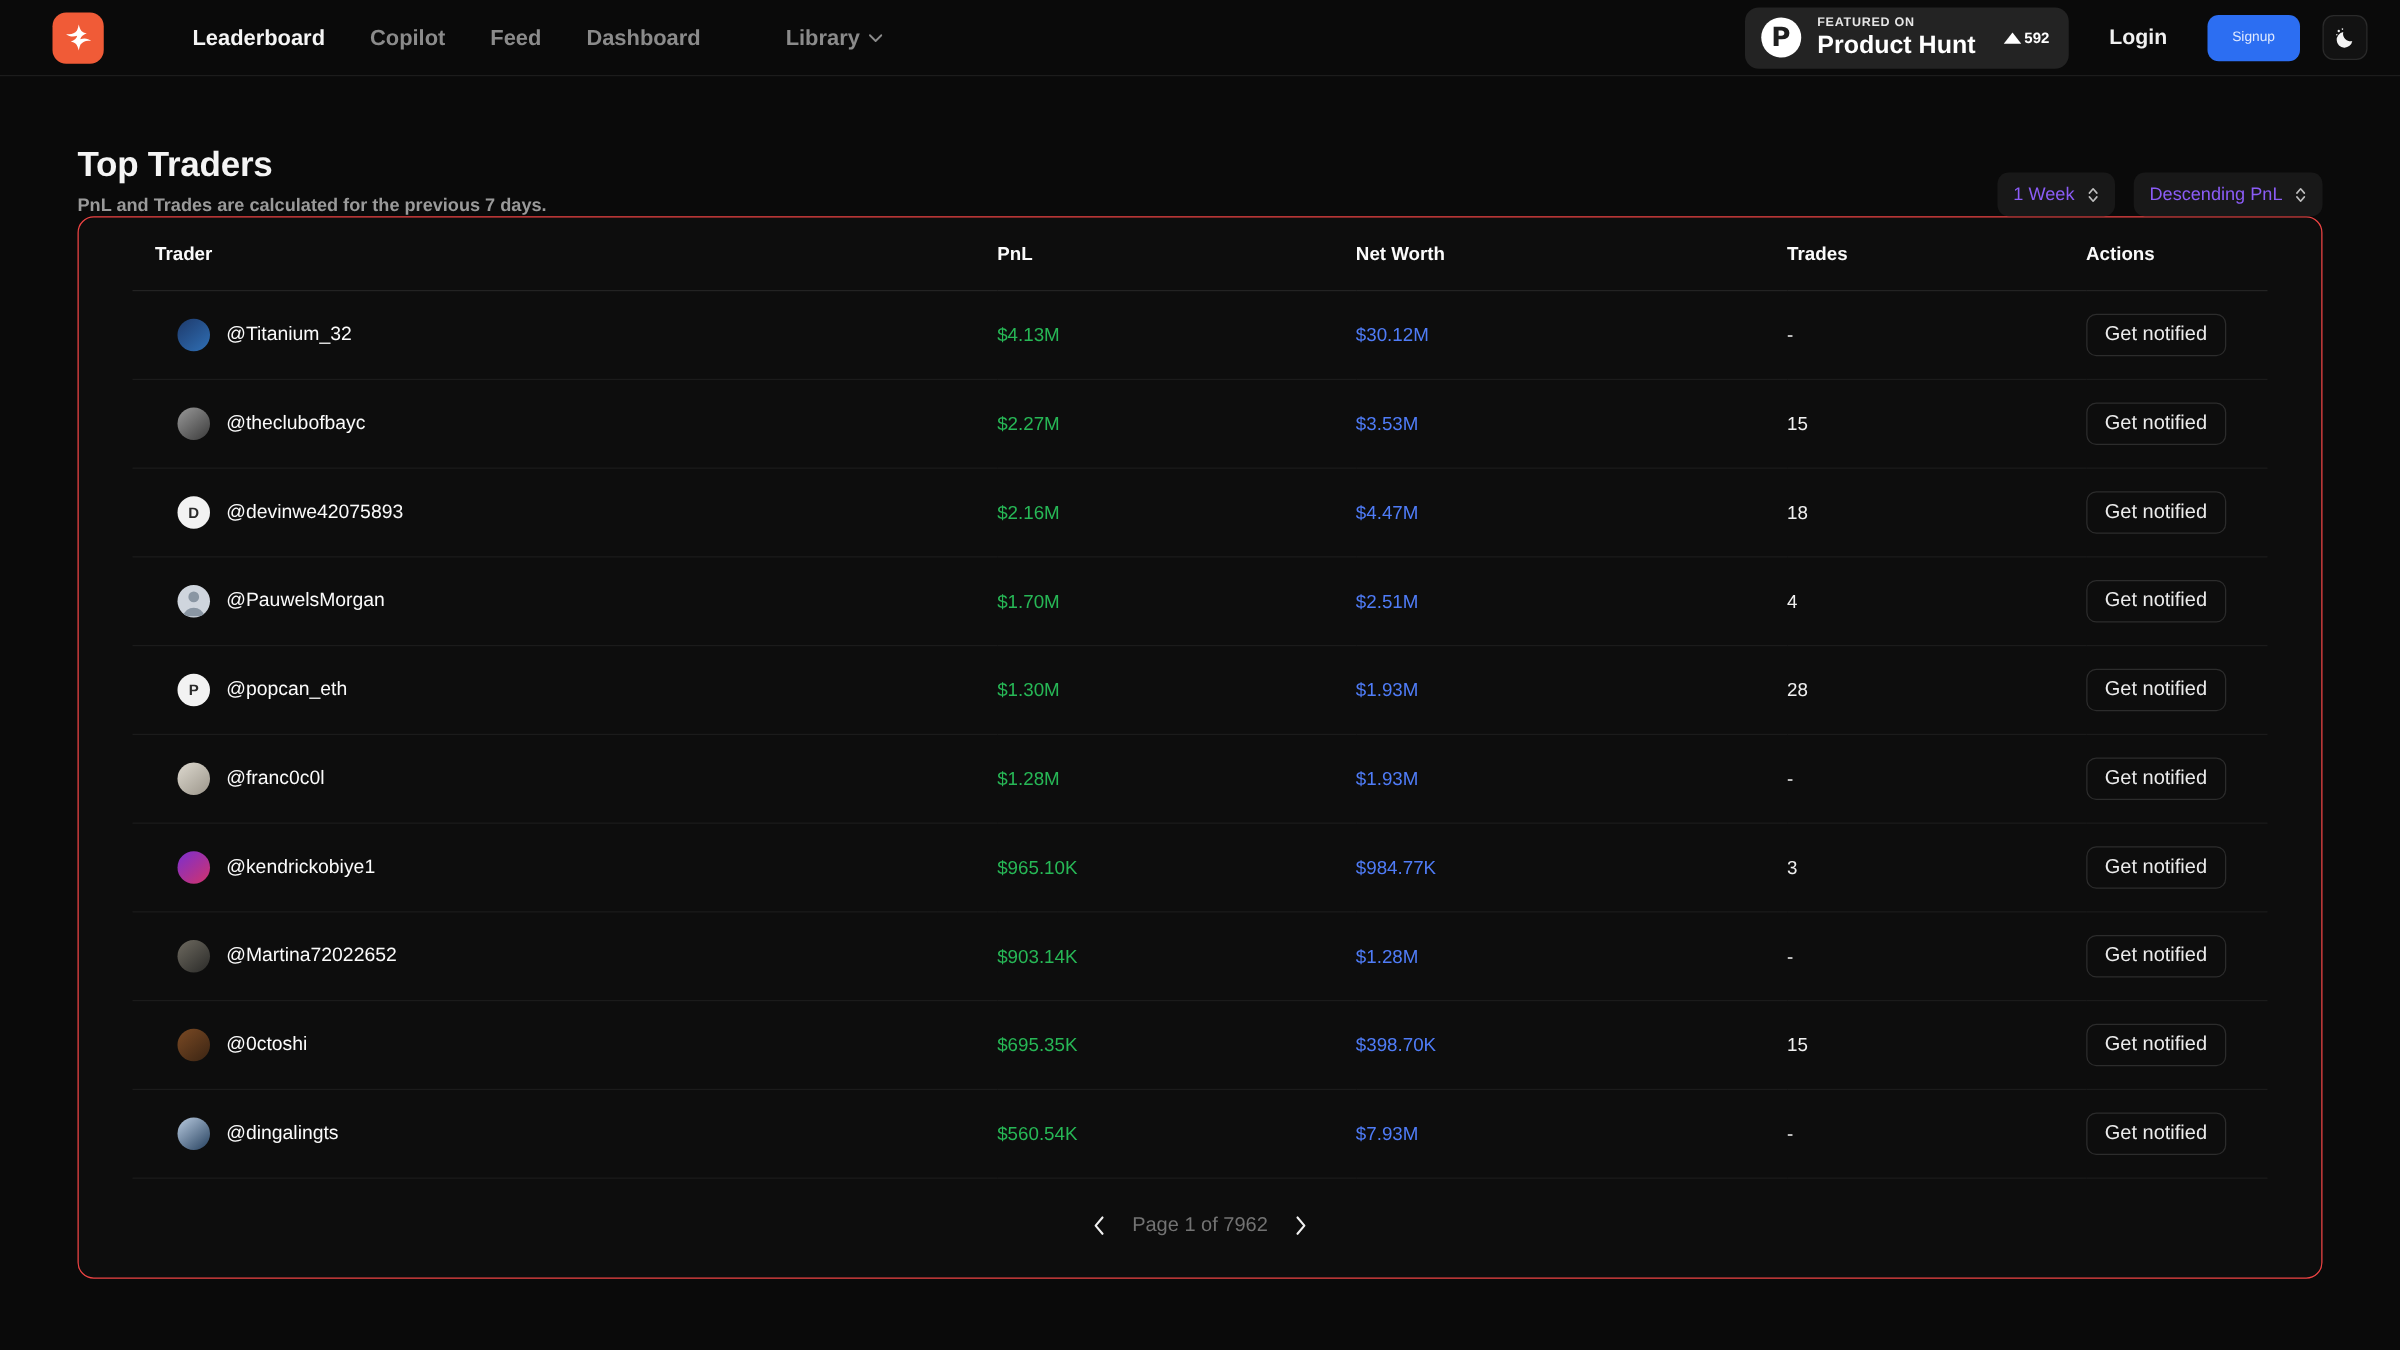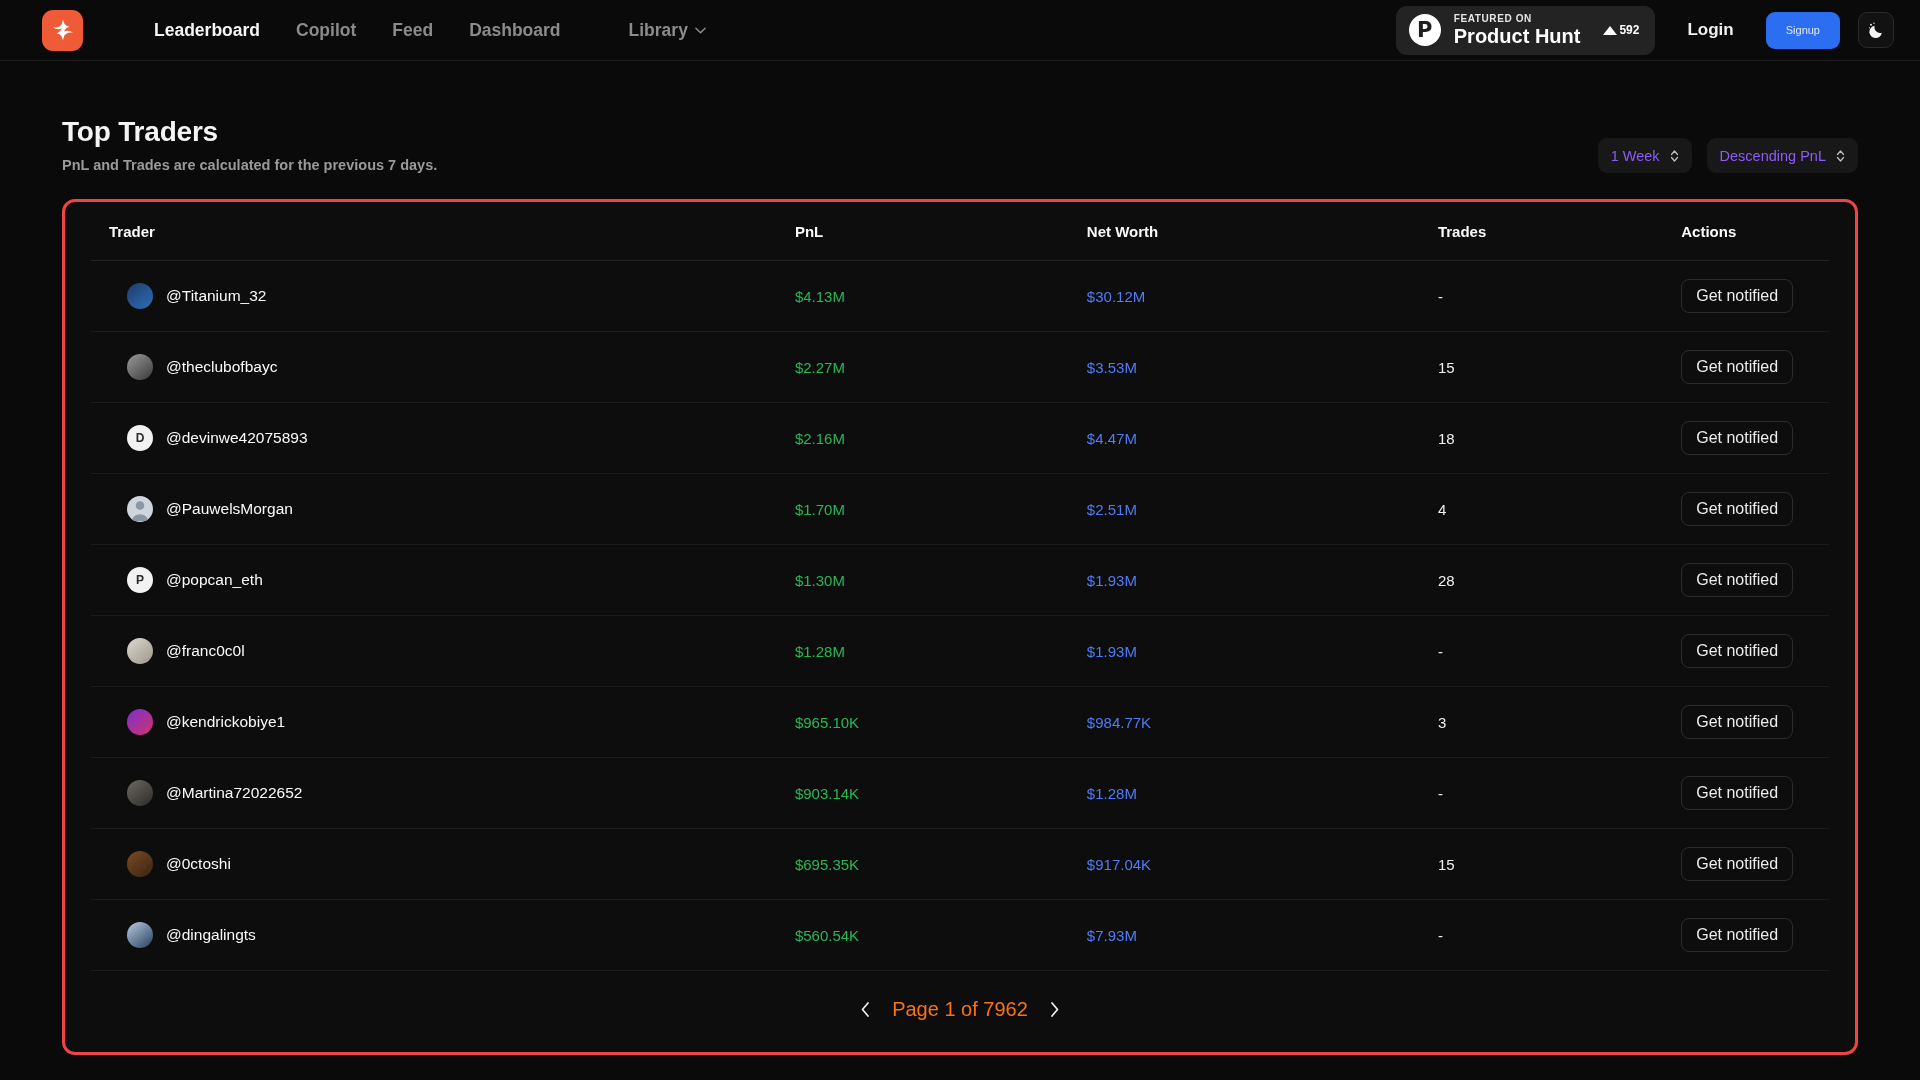--- a/index.html
+++ b/index.html
@@ -134,25 +134,24 @@
     padding: 0 13px;
     display: flex; align-items: center; gap: 10px;
     font-size: 14.5px; color: #8b5cf6;
     cursor: pointer;
     white-space: nowrap;
   }
   .updown { display: flex; flex-direction: column; gap: 2px; }
 
   
   .card {
-    margin-top: 26px;
     background: #0d0d0d;
-    border: 3px solid #ef4444;
+    border: 1px solid #ef4444;
     border-radius: 13px;
-    padding: 0 26px;
+    padding: 0 43px;
   }
   table { width: 100%; border-collapse: collapse; }
   thead th {
     text-align: left;
     font-size: 15px;
     font-weight: bold;
     color: #fafafa;
     padding: 21px 0 20px 0;
     border-bottom: 1px solid #232323;
   }
@@ -193,21 +192,21 @@
     cursor: pointer;
     white-space: nowrap;
     font-family: "Liberation Sans", sans-serif;
   }
 
   .pagination {
     display: flex; align-items: center; justify-content: center;
     gap: 18px;
     padding: 27px 0 31px 0;
   }
-  .page-label { font-size: 20px; color: #f97316; text-align: center; }
+  .page-label { font-size: 16px; color: #737373; text-align: center; }
   .pg-btn {
     background: none; border: none; cursor: pointer;
     display: flex; align-items: center; justify-content: center;
     padding: 2px;
   }
 </style>
 </head>
 <body>
 
 <div class="navbar">
@@ -397,21 +396,21 @@
             <td class="col-actions"><button class="notify-btn">Get notified</button></td>
           </tr>
           <tr>
             <td class="col-trader">
               <span class="trader-cell">
                 <span class="avatar" style="background:linear-gradient(140deg,#7b4a24,#3a2413);"></span>
                 <span class="handle">@0ctoshi</span>
               </span>
             </td>
             <td class="col-pnl pnl">$695.35K</td>
-            <td class="col-net netw">$917.04K</td>
+            <td class="col-net netw">$398.70K</td>
             <td class="col-trades trades">15</td>
             <td class="col-actions"><button class="notify-btn">Get notified</button></td>
           </tr>
           <tr>
             <td class="col-trader">
               <span class="trader-cell">
                 <span class="avatar" style="background:linear-gradient(140deg,#b9cbe0,#25405e);"></span>
                 <span class="handle">@dingalingts</span>
               </span>
             </td>

